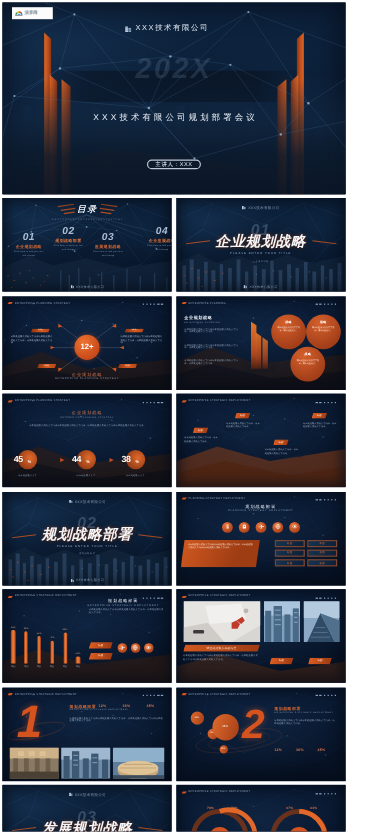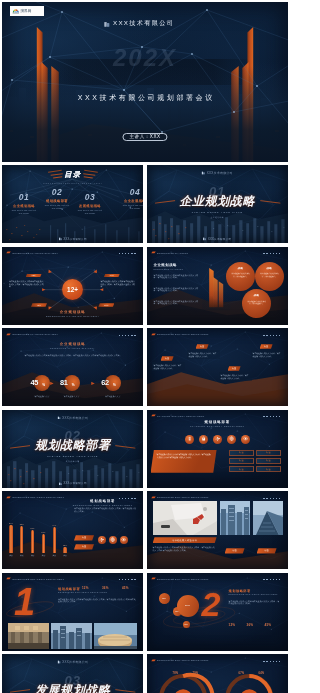--- a/index.html
+++ b/index.html
@@ -42,21 +42,21 @@
 
 
 .sco{position:absolute;left:4px;top:4.5px;display:flex;align-items:center;gap:1.5px;}
 .sco .t{font-size:2.3px;color:#7e93ae;letter-spacing:.22px;white-space:nowrap;}
 .scoc{left:50%!important;transform:translateX(-50%);top:6px!important;}
 .dots{position:absolute;right:7.8px;top:6.5px;display:flex;gap:1.7px;}
 .dots i{width:1.4px;height:1.1px;background:#8aa2c0;display:block;}
 .sfoot{position:absolute;left:50%;bottom:2.5px;transform:translateX(-50%);display:flex;align-items:center;gap:1.5px;}
 .sfoot .t{font-size:2.6px;color:#8ea3be;letter-spacing:.3px;white-space:nowrap;}
 .sh{position:absolute;left:0;right:0;text-align:center;}
-.sh .h1{font-size:5.2px;color:#f0f4fa;font-weight:bold;letter-spacing:.9px;}
+.sh .h1{font-size:5.2px;color:#f0f4fa;font-weight:normal;letter-spacing:.9px;}
 .sh .h2{font-size:2.2px;color:#7e93ad;letter-spacing:.55px;margin-top:1.2px;}
 .gradtxt{background:linear-gradient(90deg,#e2692b 0%,#ffffff 40%,#ffffff 60%,#e2692b 100%);
   -webkit-background-clip:text;background-clip:text;color:transparent;}
 
 
 .sec-num{position:absolute;left:0;right:0;text-align:center;font-style:italic;font-weight:bold;color:rgba(200,222,250,.22);font-size:13px;line-height:1;letter-spacing:1px;}
 .sec-title{position:absolute;left:0;right:0;text-align:center;font-weight:bold;color:#f3f7fc;font-size:12px;letter-spacing:.6px;line-height:1;font-style:italic;text-shadow:0 0 3px rgba(200,80,25,.6),0 1px 2px rgba(0,0,0,.6);}
 .sec-en{position:absolute;left:0;right:0;text-align:center;color:#8fa6c2;font-size:2.3px;letter-spacing:.85px;}
 .sec-en2{position:absolute;left:0;right:0;text-align:center;color:#6e82a0;font-size:1.8px;letter-spacing:.5px;}
 .ttl-l{position:absolute;font-size:3.6px;color:#eaf0f8;font-weight:bold;letter-spacing:.5px;}
@@ -677,37 +677,37 @@
             <i></i>
             <i></i>
             <i></i>
             <i></i>
           </div>
      <div class="sh" style="top:13.5px">
        <div class="h1" style="font-size:3.4px;color:#d4764b">企业规划战略</div>
        <div class="h2" style="font-size:1.7px">ENTERPRISE PLANNING STRATEGY</div>
      </div>
      <div class="body-t" style="left:11px;top:25.5px;width:120px;text-align:center;line-height:3.2px">请在此处输入您的文字内容请在此处输入您的文字内容，请在此处输入您的文字内容请在此处输入您的文字内容。</div>
-     <div class="statitem" style="left:25px;top:47px">
+     <div class="statitem" style="left:6px;top:47px">
        <div class="sball">
               <span class="sv">45</span>
               <span class="su">%</span>
             </div>
        <div class="slb">请在此处输入文字</div>
      </div>
      <div class="statitem" style="left:54.6px;top:47px">
        <div class="sball">
-              <span class="sv">81</span>
+              <span class="sv">44</span>
               <span class="su">%</span>
             </div>
        <div class="slb">请在此处输入文字</div>
      </div>
      <div class="statitem" style="left:95.8px;top:47px">
        <div class="sball">
-              <span class="sv">62</span>
+              <span class="sv">38</span>
               <span class="su">%</span>
             </div>
        <div class="slb">请在此处输入文字</div>
      </div>
      <svg class="ov" viewBox="0 0 141 78" preserveAspectRatio="none">
        <g fill="#d4531f" opacity=".9">
          <polygon points="48,53.5 51.5,55.2 48,56.9"></polygon>
               <polygon points="89,53.5 92.5,55.2 89,56.9"></polygon>
        </g>
      </svg>

